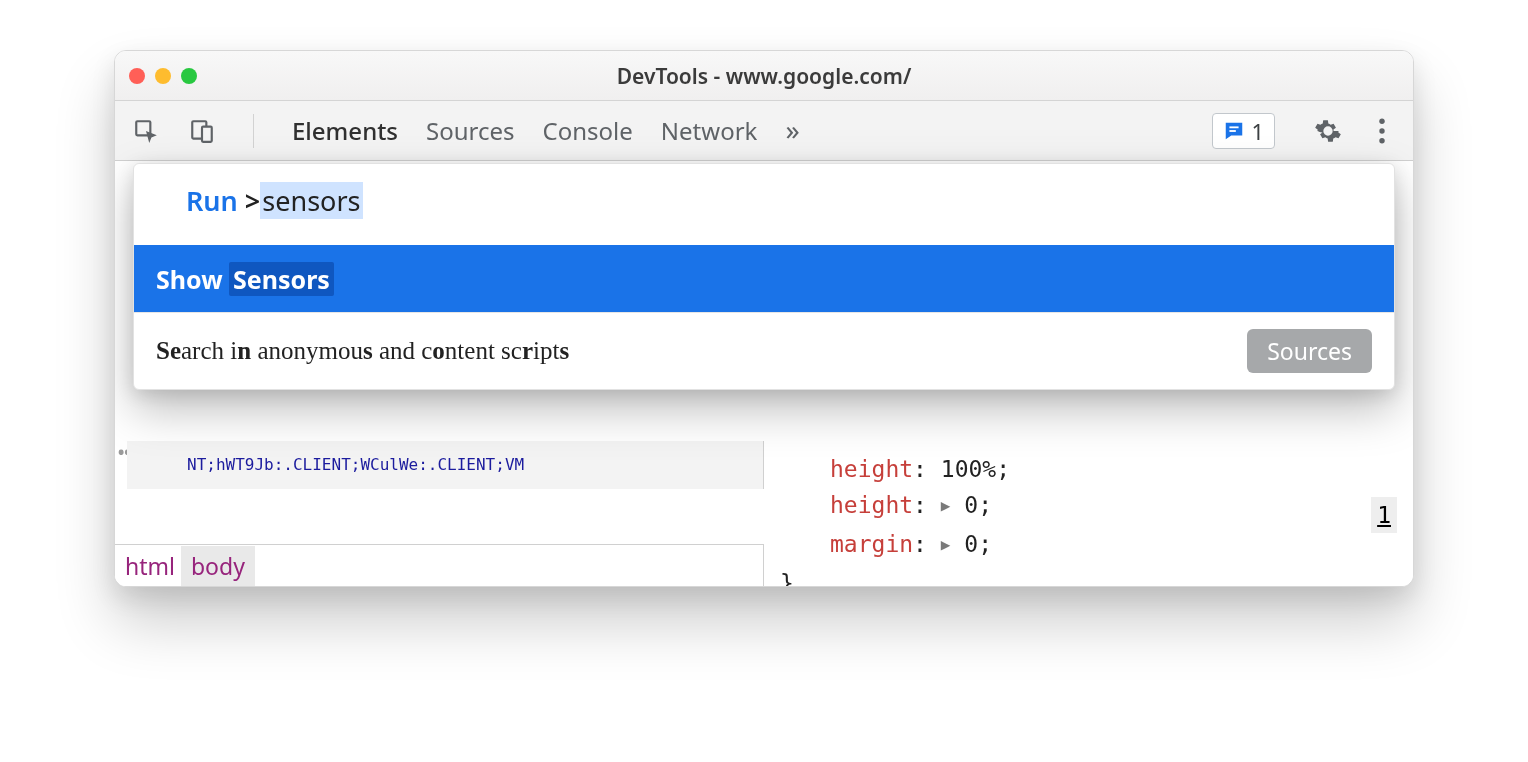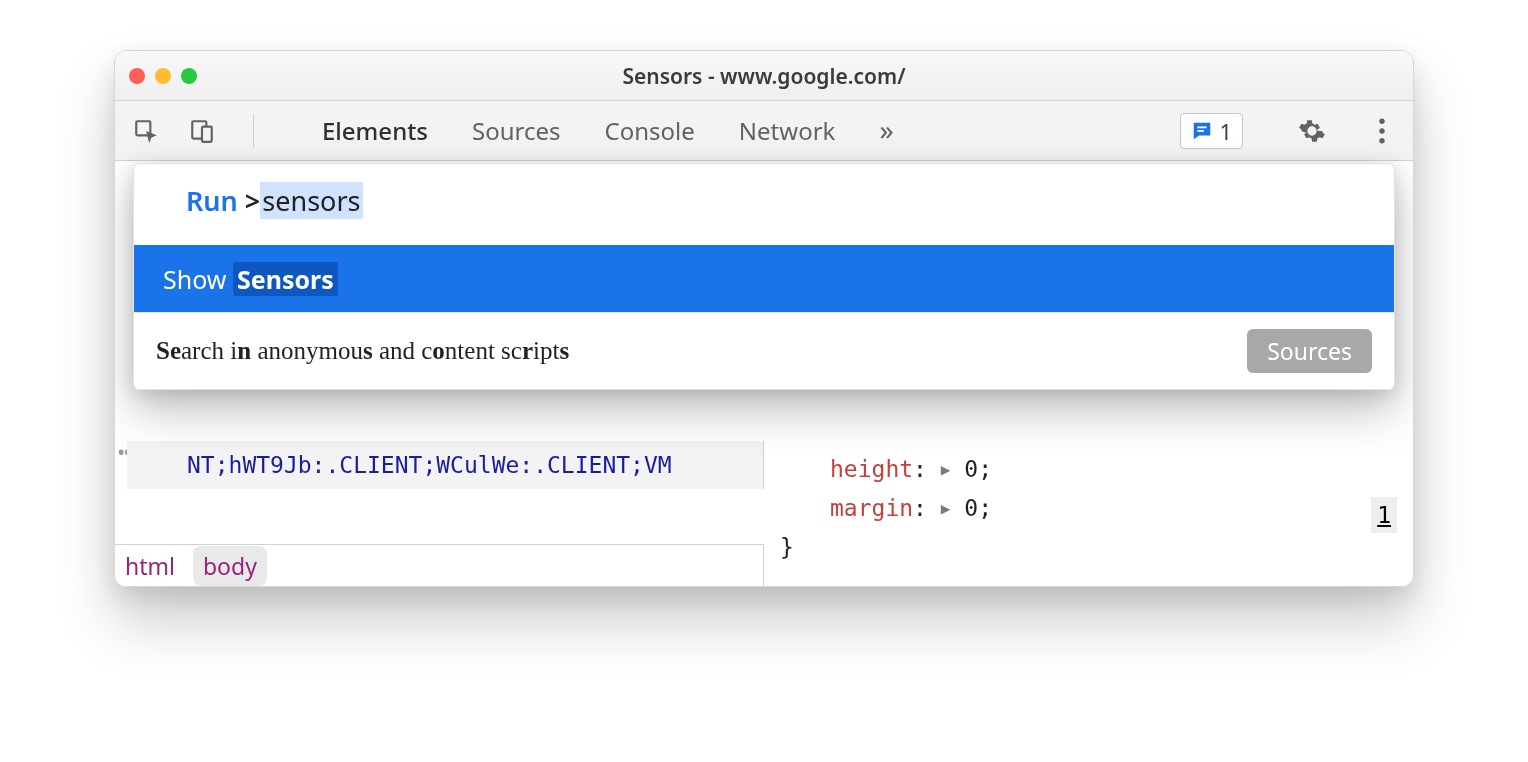--- a/index.html
+++ b/index.html
@@ -43,46 +43,46 @@
     border-bottom:1px solid #d0d0d0;
     display:flex;
     align-items:center;
     padding:0 16px;
     font-size:24px;
     color:#5f6367;
     gap:26px;
   }
   .toolbar .iconbtn { width:30px; height:30px; display:flex; align-items:center; justify-content:center; color:#5f6367;}
   .toolbar .divider { width:1px; height:34px; background:#d2d2d2; margin:0 10px;}
-  .tabs { display:flex; gap:40px; flex:1; align-items:center;margin-left:30px;}
+  .tabs { display:flex; gap:24px; flex:1; align-items:center;}
   .tab { color:#5f6367; cursor:pointer; padding:3px 2px; font-size:24px;}
   .tab.active { color:#303030; font-weight:550;}
   .spacer { flex:1;}
   .msg-badge {
     display:flex; align-items:center; gap:6px;
     border:1px solid #c2c7cc; border-radius:4px;
     padding:2px 10px; font-size:22px; color:#1a73e8;
     background:#fff;
   }
   .msg-badge .count { color:#3c4042;}
   
   
   .bodyarea { position:relative; height:425px; background:#fff;}
   
   .dompath {
     position:absolute; bottom:0; left:0; right:calc(50% + 0px);
     height:42px; border-top:1px solid #d0d0d0; border-right:1px solid #d0d0d0;
-    display:flex; align-items:center; padding:0 10px; gap:18px;
+    display:flex; align-items:center; padding:0 10px; gap:6px;
     font-size:23px; color:#97247c; background:#fff;
   }
-  .dompath span:last-child { background:#e9e9e9; padding:4px 10px; border-radius:8px;}
+  .dompath span:last-child { background:#e9e9e9; padding:4px 10px; border-radius:0px;}
   
   .codebg {
     position:absolute; top:280px; left:12px; right:50%;
-    font-family: ui-monospace, Menlo, monospace; font-size:23px; line-height:36px;
+    font-family: ui-monospace, Menlo, monospace; font-size:16px; line-height:36px;
     color:#1c1c9e; background:#f3f3f3; padding:6px 10px 6px 60px;
     white-space:nowrap; overflow:hidden; border-right:1px solid #d0d0d0;
   }
   
   .stylepane {
     position:absolute; top:250px; right:0; left:50%;
     font-family: ui-monospace, Menlo, monospace; font-size:23px; line-height:36px;
     padding:0 16px;
   }
   .stylepane .prop { color:#c63f3a;}
@@ -115,42 +115,42 @@
   
   .popup .item {
     display:flex; align-items:center; justify-content:space-between;
     padding:16px 22px;
     font-size:25px;
     border-top:1px solid #e6e6e6;
   }
   .popup .item.sel { background:#1a73e8; color:#fff; border-top-color:#1a73e8;}
   .popup .item .label b { font-weight:700;}
   .popup .item.sel .matchhl { background:#0f57c0; padding:0 4px; border-radius:2px;}
-  .popup .item.sel .show { font-weight:400;margin-left:7px;}
+  .popup .item.sel .show { font-weight:700;}
   .popup .chip {
     padding:6px 20px; border-radius:6px; font-size:23px; color:#fff;
   }
   .chip.drawer { background:#2aa556;}
   .chip.sources { background:#a6a8aa;}
   .popup .item:not(.sel) .label { color:#222;font-family:Liberation Serif, serif;}
 
   svg { display:block;}
 </style>
 </head>
 <body>
 
 <div class="window">
 
   <div class="titlebar">
     <div class="traffic">
       <div class="dot red"></div>
       <div class="dot yellow"></div>
       <div class="dot green"></div>
     </div>
-    <div class="title">Sensors - www.google.com/</div>
+    <div class="title">DevTools - www.google.com/</div>
   </div>
 
   <div class="toolbar">
     <div class="iconbtn">
       <svg width="26" height="26" viewBox="0 0 24 24" fill="none" stroke="#5f6367" stroke-width="2">
         <rect x="3" y="3" width="13" height="13" rx="1"></rect>
         <path d="M12 12 L22 16 L17 18 L15 23 z" fill="#5f6367" stroke="none"></path>
       </svg>
     </div>
     <div class="iconbtn">
@@ -195,20 +195,21 @@
     <div class="dimmer-dots">••</div>
 
     <div class="codebg">
       <div>NT;hWT9Jb:.CLIENT;WCulWe:.CLIENT;VM</div>
     </div>
 
     <div class="stylepane">
       <div style="position:absolute; right:16px; top:86px;" class="one">1</div>
       <div style="padding-top:40px;">
         <div id="styleprops">
+            <div style="padding-left: 50px;"><span class="prop">height</span><span style="color:#222;">: </span><span class="val">100%</span><span style="color:#222;">;</span></div>
             <div style="padding-left: 50px;"><span class="prop">height</span><span style="color:#222;">: </span><span class="tri">▶</span> <span class="val">0</span><span style="color:#222;">;</span></div>
             <div style="padding-left: 50px;"><span class="prop">margin</span><span style="color:#222;">: </span><span class="tri">▶</span> <span class="val">0</span><span style="color:#222;">;</span></div>
           </div>
         <span class="brace">}</span>
       </div>
     </div>
 
     <div class="dompath">
       <span>html</span>
       <span>body</span>

